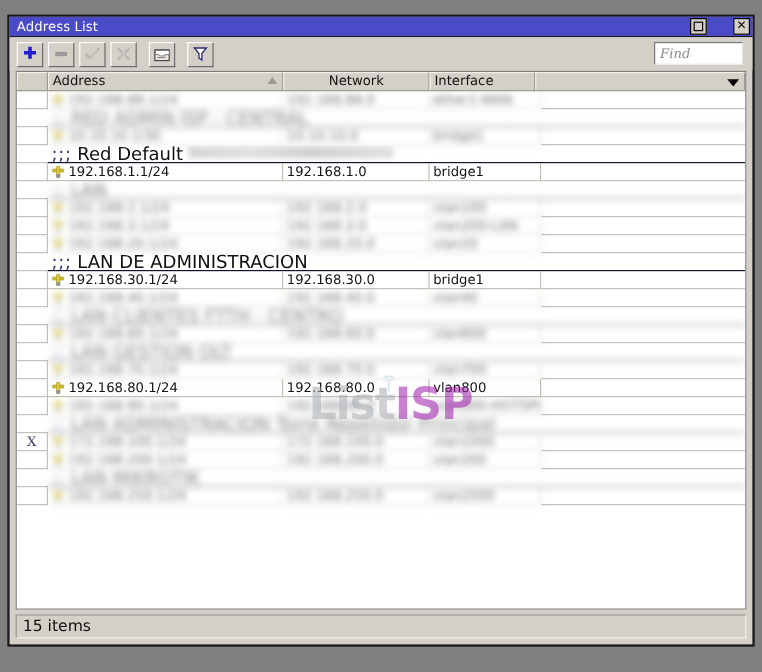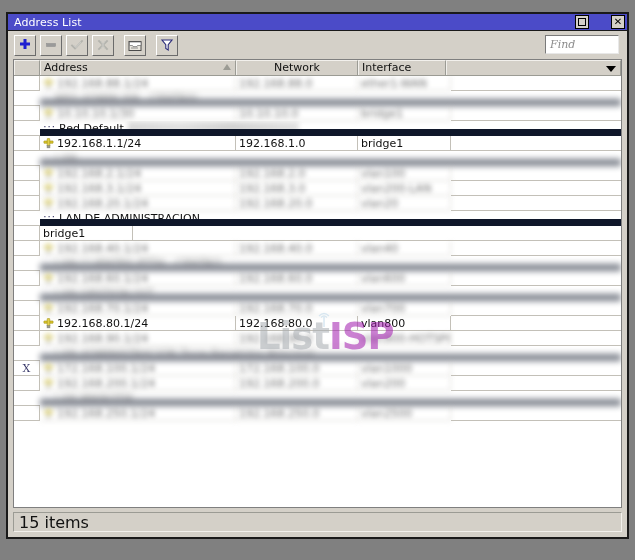--- a/index.html
+++ b/index.html
@@ -209,25 +209,25 @@
     margin-right: 3px;
   }
   .addr-text { display: inline-block; }
 
   
   .row.comment .cell {
     border-right: none;
   }
   .row.comment .c-cmt {
     flex: 1 1 auto;
-    font-size: 11px;
+    font-size: 15px;
     line-height: 15px;
     color: #111;
     padding-left: 3px;
-    border-bottom: 7px solid #0f172a;
+    border-bottom: 1px solid #0f172a;
     white-space: nowrap;
     overflow: hidden;
   }
   .cmt-semis { color: #3a3a6a; letter-spacing: .5px; }
 
   
   .blur {
     filter: blur(2.6px);
     opacity: .62;
   }
@@ -270,21 +270,21 @@
     flex: 0 0 auto;
     background: #d4d0c8;
     border-top: 1px solid #9b9b94;
     margin: 4px 5px 5px 5px;
     border-left: 1px solid #9b9b94;
     border-right: 1px solid #f2f0ec;
     border-bottom: 1px solid #f2f0ec;
     display: flex; align-items: center;
     padding-left: 5px;
   }
-  #status-text { font-size: 16px; color: #111; }
+  #status-text { font-size: 13px; color: #111; }
 </style>
 </head>
 <body>
 
 <div id="window">
 
   <div id="titlebar">
     <div id="title-text">Address List</div>
     <div class="tb-btn max">
       <span class="box"></span>
@@ -450,20 +450,26 @@
           <div class="cell c-net blur"><span class="addr-text">192.168.20.0</span></div>
           <div class="cell c-iface blur"><span class="addr-text">vlan20</span></div>
           <div class="cell c-rest"></div>
         </div>
         <div class="row comment">
           <div class="cell c-flag"></div>
           <div class="c-cmt"><span class="cmt-semis">;;;</span> LAN DE ADMINISTRACION</div>
         </div>
         <div class="row">
           <div class="cell c-flag"></div>
+          <div class="cell c-addr"><svg class="pin" viewBox="0 0 12 12">
+              <rect x="1" y="3.2" width="10" height="2.6" rx=".4" fill="#d9c52c" stroke="#a08f10" stroke-width=".6"></rect>
+              <rect x="4.6" y="0.6" width="2.8" height="8.2" rx=".4" fill="#e2d04a" stroke="#a08f10" stroke-width=".6"></rect>
+              <rect x="4.4" y="8.4" width="3.2" height="2.4" fill="#9a9a8e" stroke="#7e7e72" stroke-width=".5"></rect>
+            </svg><span class="addr-text">192.168.30.1/24</span></div>
+          <div class="cell c-net"><span class="addr-text">192.168.30.0</span></div>
           <div class="cell c-iface"><span class="addr-text">bridge1</span></div>
           <div class="cell c-rest"></div>
         </div>
         <div class="row">
           <div class="cell c-flag"></div>
           <div class="cell c-addr blur"><svg class="pin" viewBox="0 0 12 12">
               <rect x="1" y="3.2" width="10" height="2.6" rx=".4" fill="#d9c52c" stroke="#a08f10" stroke-width=".6"></rect>
               <rect x="4.6" y="0.6" width="2.8" height="8.2" rx=".4" fill="#e2d04a" stroke="#a08f10" stroke-width=".6"></rect>
               <rect x="4.4" y="8.4" width="3.2" height="2.4" fill="#9a9a8e" stroke="#7e7e72" stroke-width=".5"></rect>
             </svg><span class="addr-text">192.168.40.1/24</span></div>

